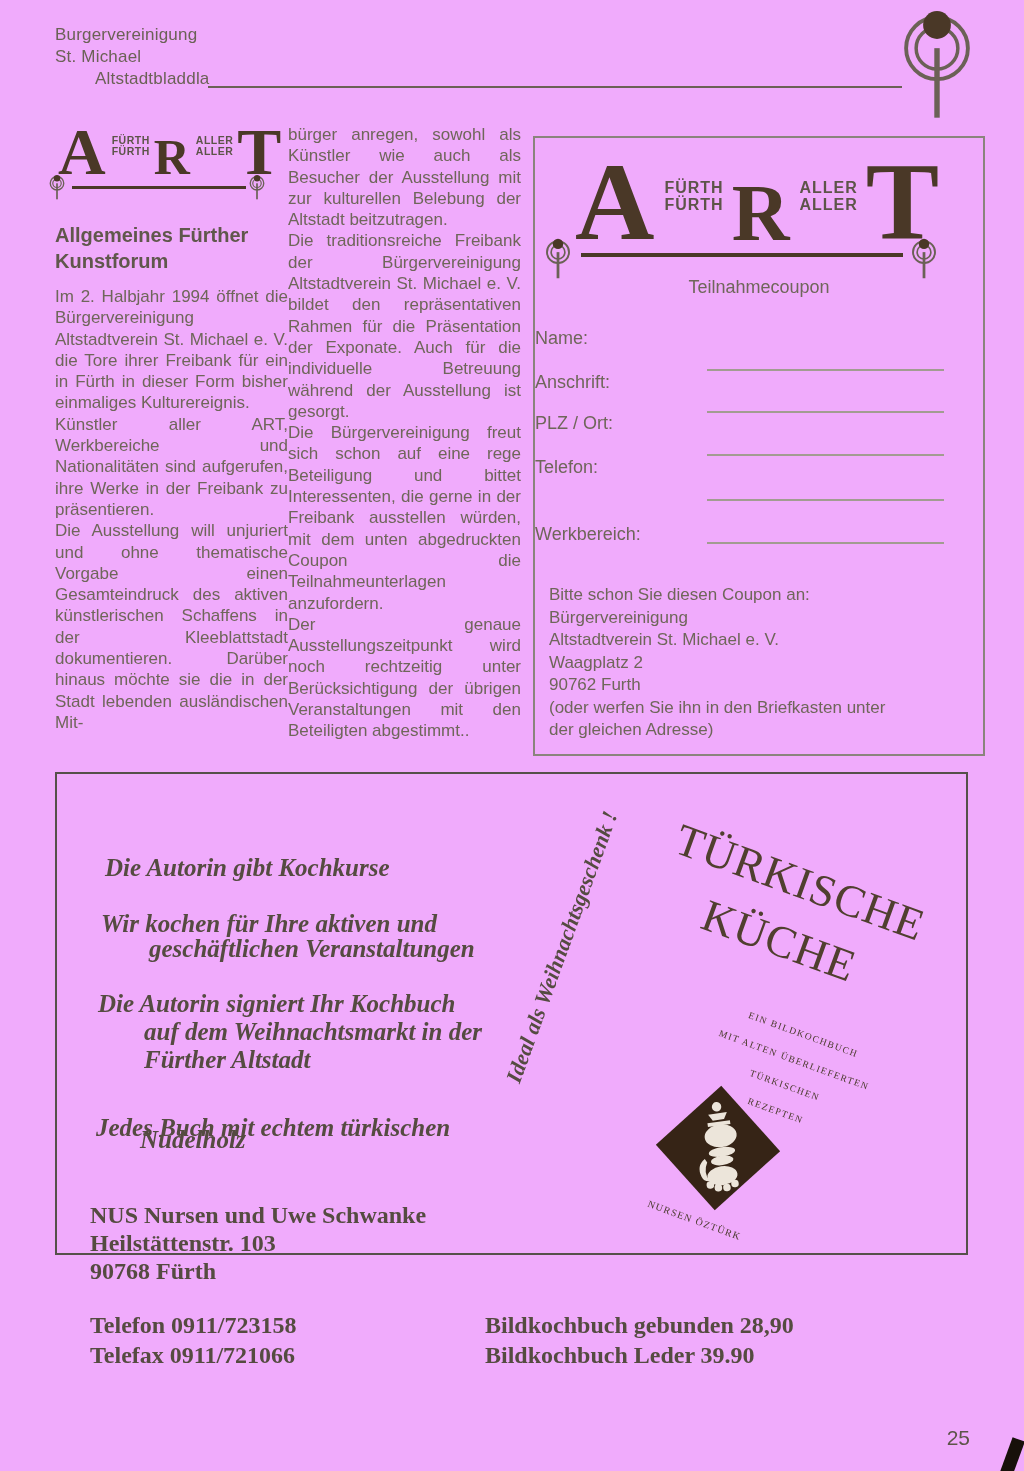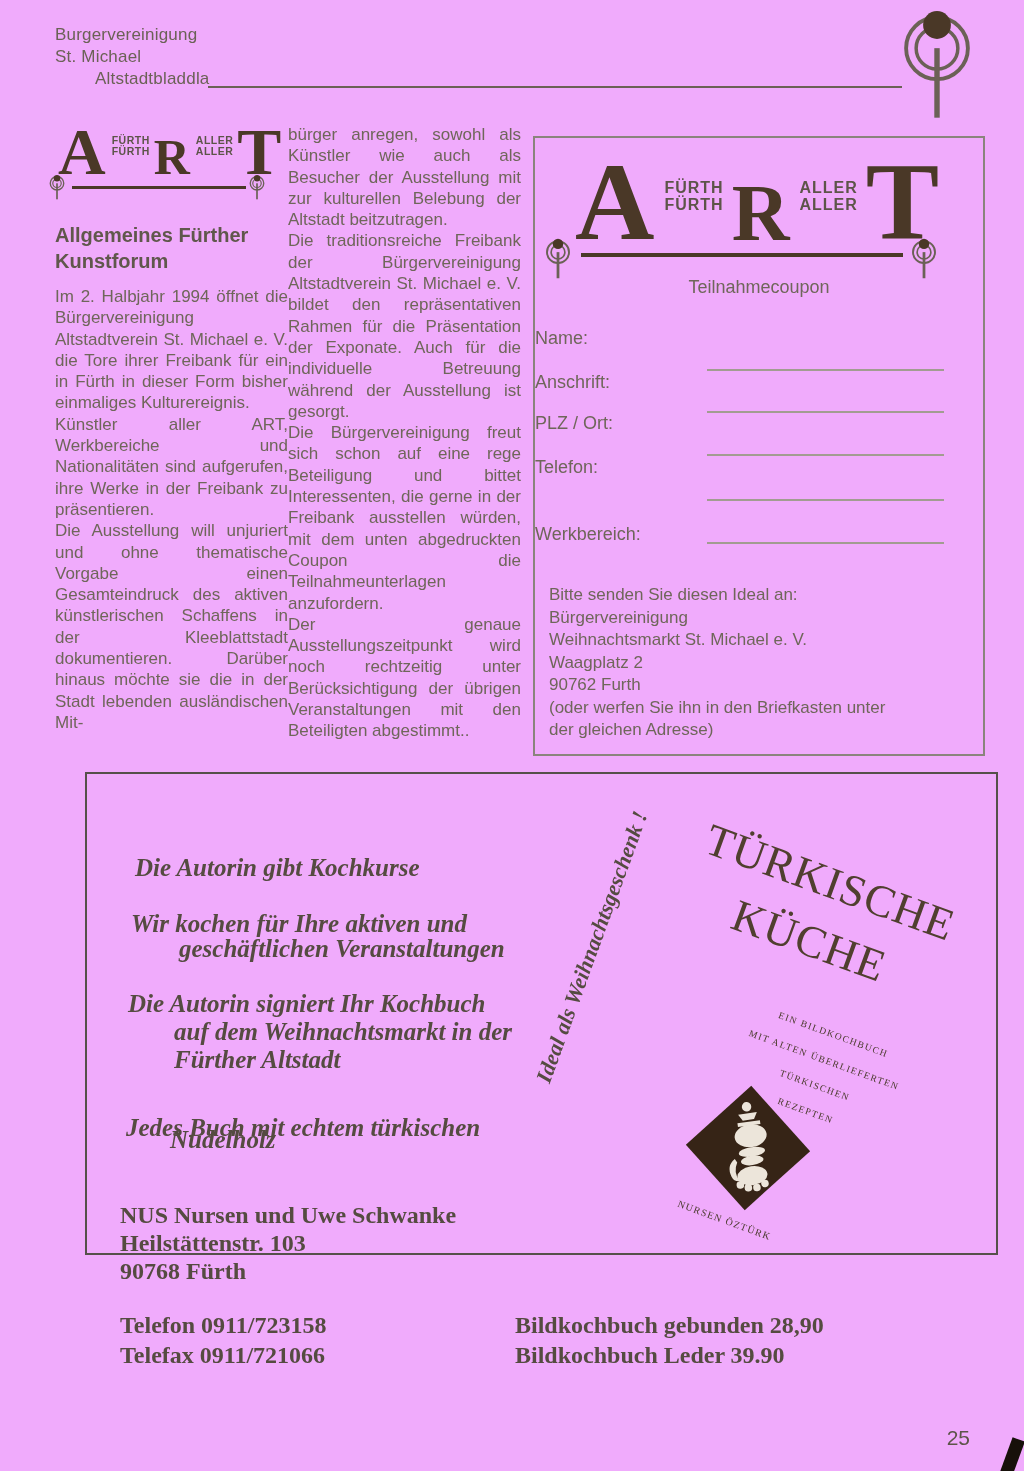--- a/index.html
+++ b/index.html
@@ -47,21 +47,21 @@
   .cline{position:absolute;left:172px;width:237px;border-top:2px solid #a29c91;}
   #cf0{top:190px;} #cl0{top:231px;}
   #cf1{top:234px;} #cl1{top:273px;}
   #cf2{top:275px;} #cl2{top:316px;}
   #cf3{top:319px;} #cl3{top:361px;}
   #cf4{top:369px;margin-top:17px;} #cl4{top:404px;}
   #coupon-send{position:absolute;left:14px;top:446px;width:430px;font-size:17px;line-height:22.5px;color:#6f665a;}
   #coupon-send div{white-space:nowrap;}
 
   
-  #adbox{position:absolute;left:55px;top:772px;width:913px;height:483px;border:2px solid #56504a;box-sizing:border-box;margin-left:30px;}
+  #adbox{position:absolute;left:55px;top:772px;width:913px;height:483px;border:2px solid #56504a;box-sizing:border-box;}
   .slogan{position:absolute;font-family:"Liberation Serif",serif;font-style:italic;font-weight:bold;font-size:25px;color:#554b41;white-space:nowrap;}
   #sl0{left:48px;top:80px;}
   #sl1{left:44px;top:136px;}
   #sl2{left:92px;top:161px;}
   #sl3{left:41px;top:216px;}
   #sl4{left:87px;top:244px;}
   #sl5{left:87px;top:272px;}
   #sl6{left:39px;top:340px;}
   #sl7{left:83px;top:352px;}
   #diag-note{position:absolute;left:345px;top:160px;width:320px;text-align:center;font-family:"Liberation Serif",serif;font-style:italic;font-weight:bold;font-size:22px;color:#554b41;transform:rotate(-70deg);white-space:nowrap;}
@@ -180,23 +180,23 @@
     <div class="cfield" id="cf1">Anschrift:</div>
     <div class="cline" id="cl1"></div>
     <div class="cfield" id="cf2">PLZ / Ort:</div>
     <div class="cline" id="cl2"></div>
     <div class="cfield" id="cf3">Telefon:</div>
     <div class="cline" id="cl3"></div>
     <div class="cfield" id="cf4">Werkbereich:</div>
     <div class="cline" id="cl4"></div>
 
     <div id="coupon-send">
-      <div>Bitte senden Sie diesen Ideal an:</div>
+      <div>Bitte schon Sie diesen Coupon an:</div>
       <div>Bürgervereinigung</div>
-      <div>Weihnachtsmarkt St. Michael e. V.</div>
+      <div>Altstadtverein St. Michael e. V.</div>
       <div>Waagplatz 2</div>
       <div>90762 Furth</div>
       <div>(oder werfen Sie ihn in den Briefkasten unter</div>
       <div>der gleichen Adresse)</div>
     </div>
   </div>
 
   <div id="adbox">
     <div class="slogan" id="sl0">Die Autorin gibt Kochkurse</div>
     <div class="slogan" id="sl1">Wir kochen für Ihre aktiven und</div>

